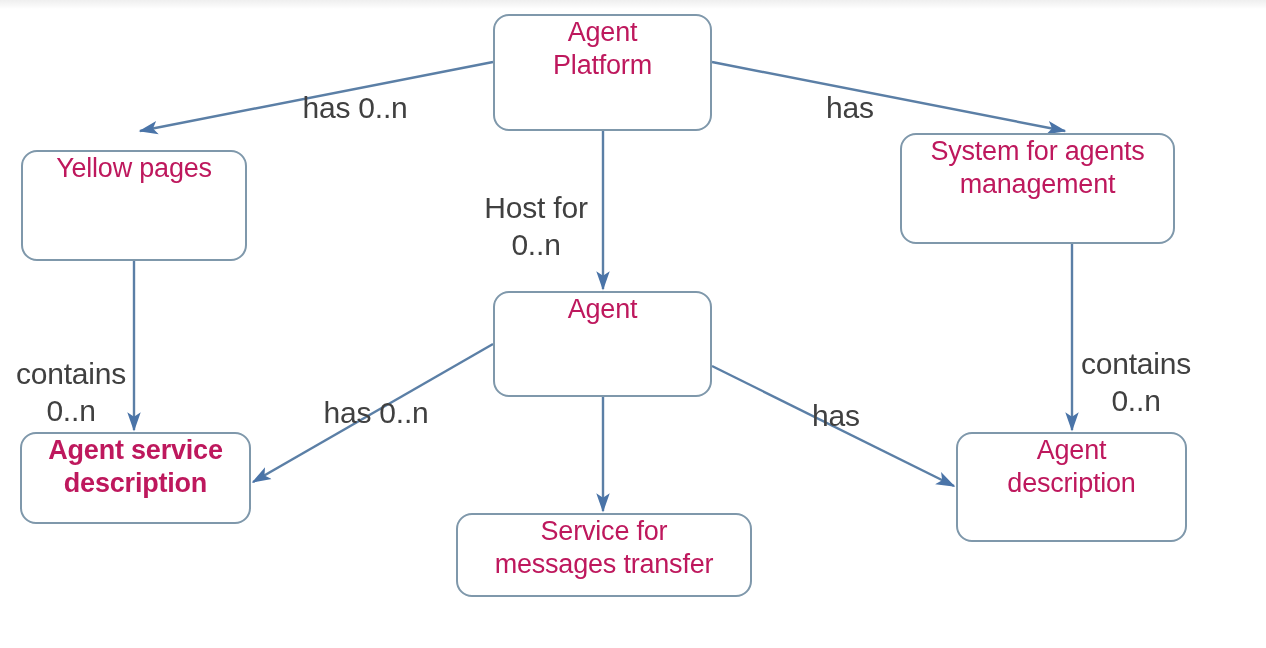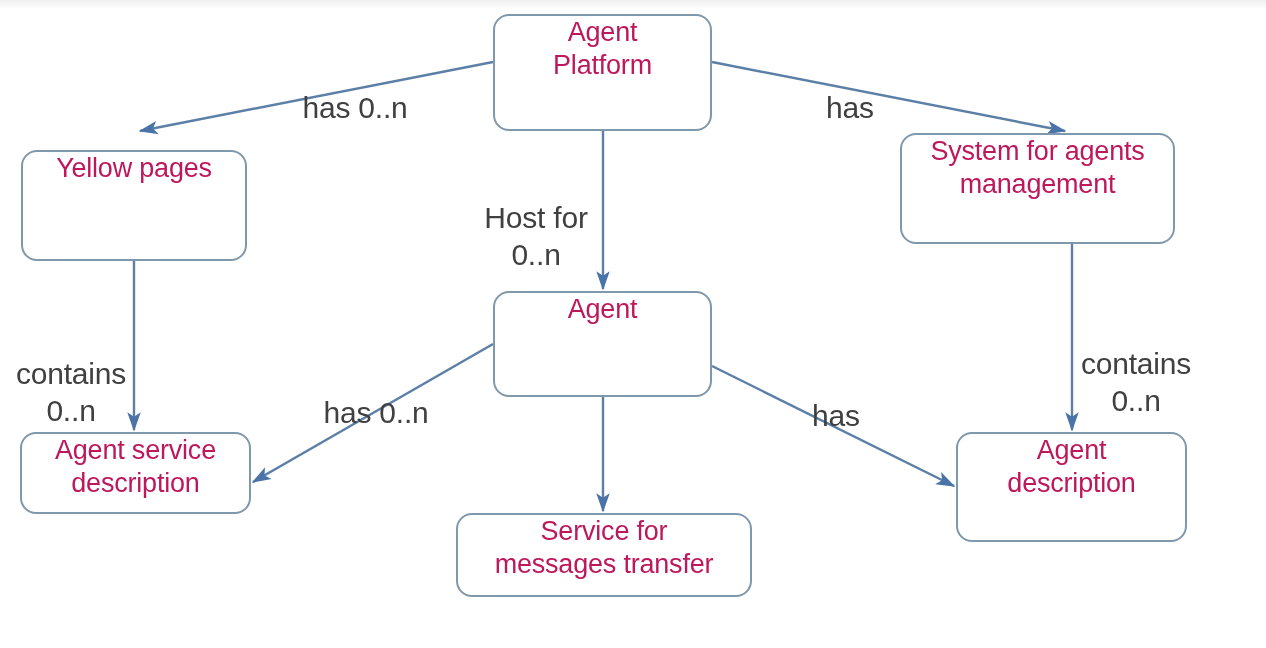--- a/index.html
+++ b/index.html
@@ -89,21 +89,21 @@
 
   <div class="node" style="left:900px; top:133px; width:275px; height:111px;">
     <span>System for agents
 management</span>
   </div>
 
   <div class="node" style="left:493px; top:291px; width:219px; height:106px;">
     <span>Agent</span>
   </div>
 
-  <div class="node" style="left:20px; top:432px; width:231px; height:82px;">
+  <div class="node" style="left:20px; top:432px; width:231px; height:92px;font-weight:bold;">
     <span>Agent service
 description</span>
   </div>
 
   <div class="node" style="left:456px; top:513px; width:296px; height:84px;">
     <span>Service for
 messages transfer</span>
   </div>
 
   <div class="node" style="left:956px; top:432px; width:231px; height:110px;">
@@ -112,21 +112,21 @@
   </div>
 
   <div class="edge-label" style="left:290px; top:51px; width:130px;">
     <span>has 0..n</span>
   </div>
 
   <div class="edge-label" style="left:805px; top:51px; width:90px;">
     <span>has</span>
   </div>
 
-  <div class="edge-label" style="left:470px; top:161px; width:132px;">
+  <div class="edge-label" style="left:470px; top:151px; width:132px;">
     <span>Host for
 0..n</span>
   </div>
 
   <div class="edge-label" style="left:7px; top:317px; width:128px;">
     <span>contains
 0..n</span>
   </div>
 
   <div class="edge-label" style="left:1072px; top:307px; width:128px;">

